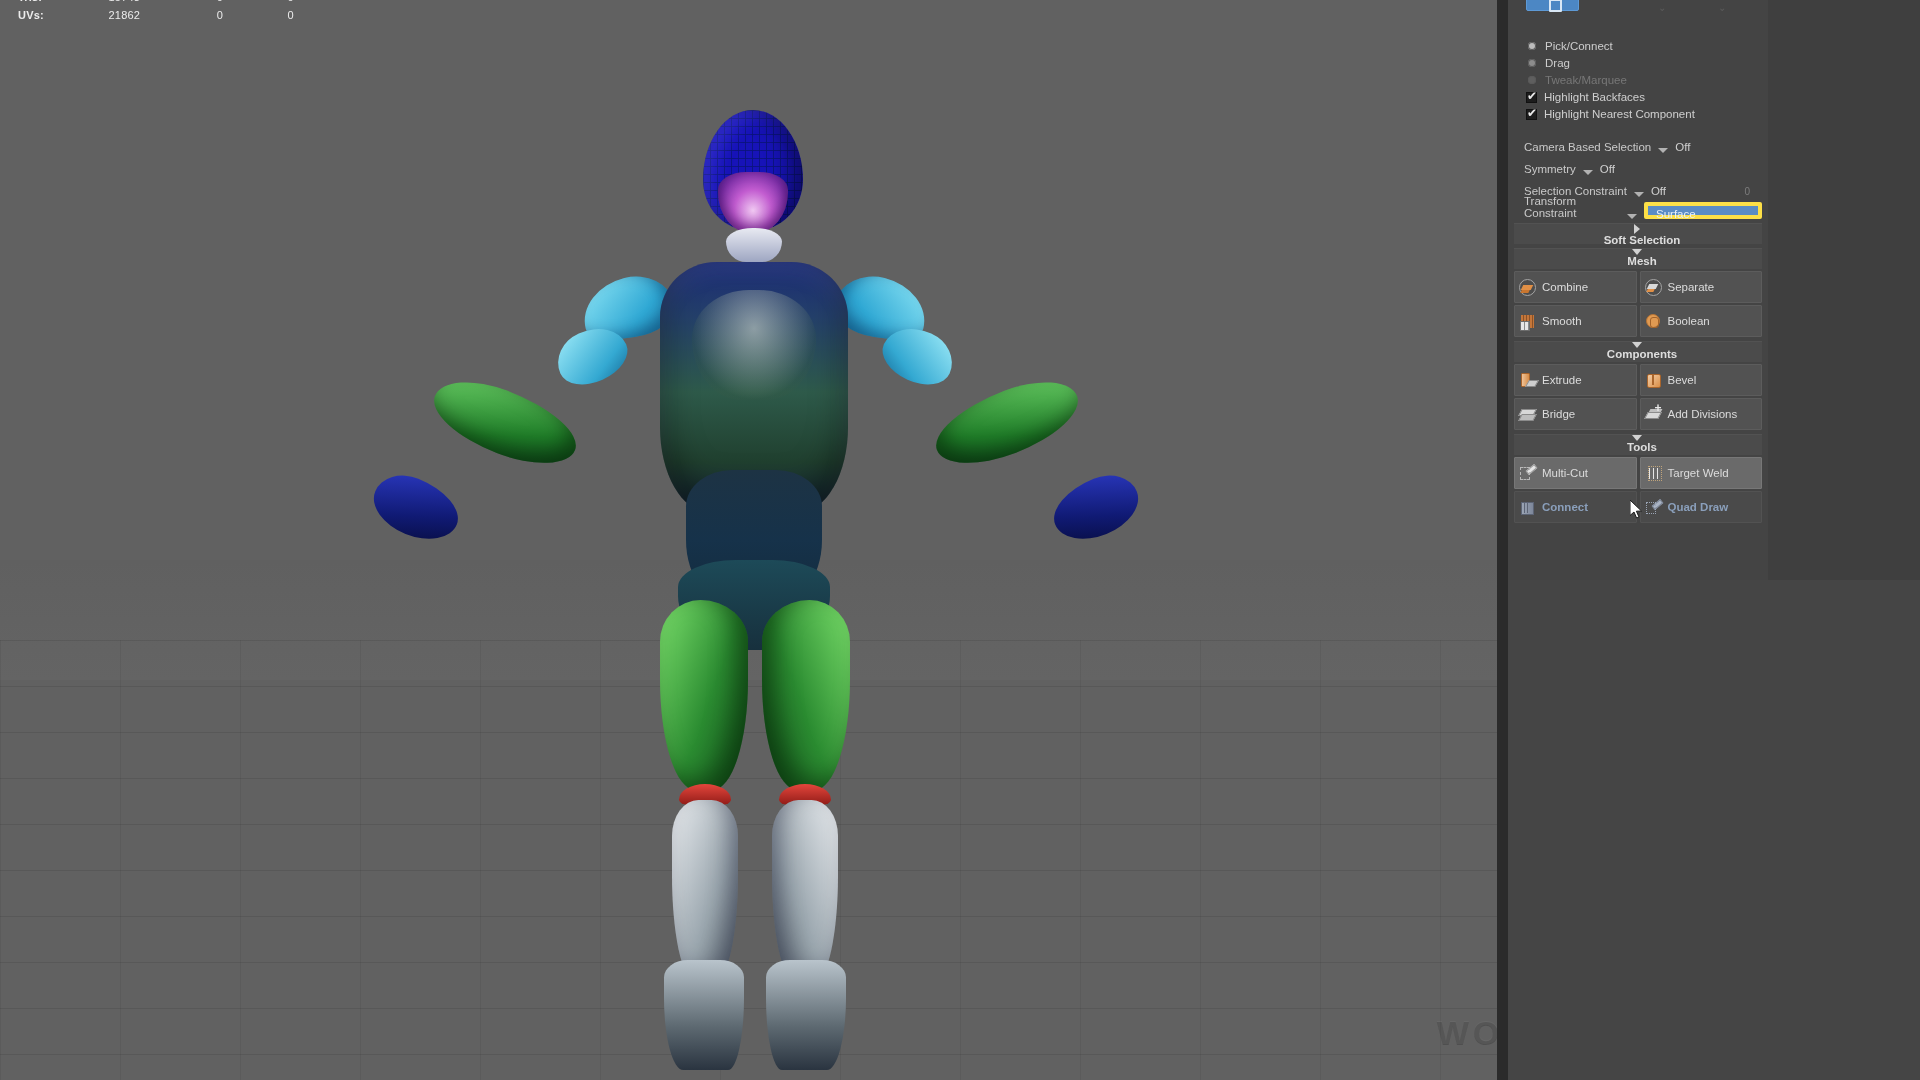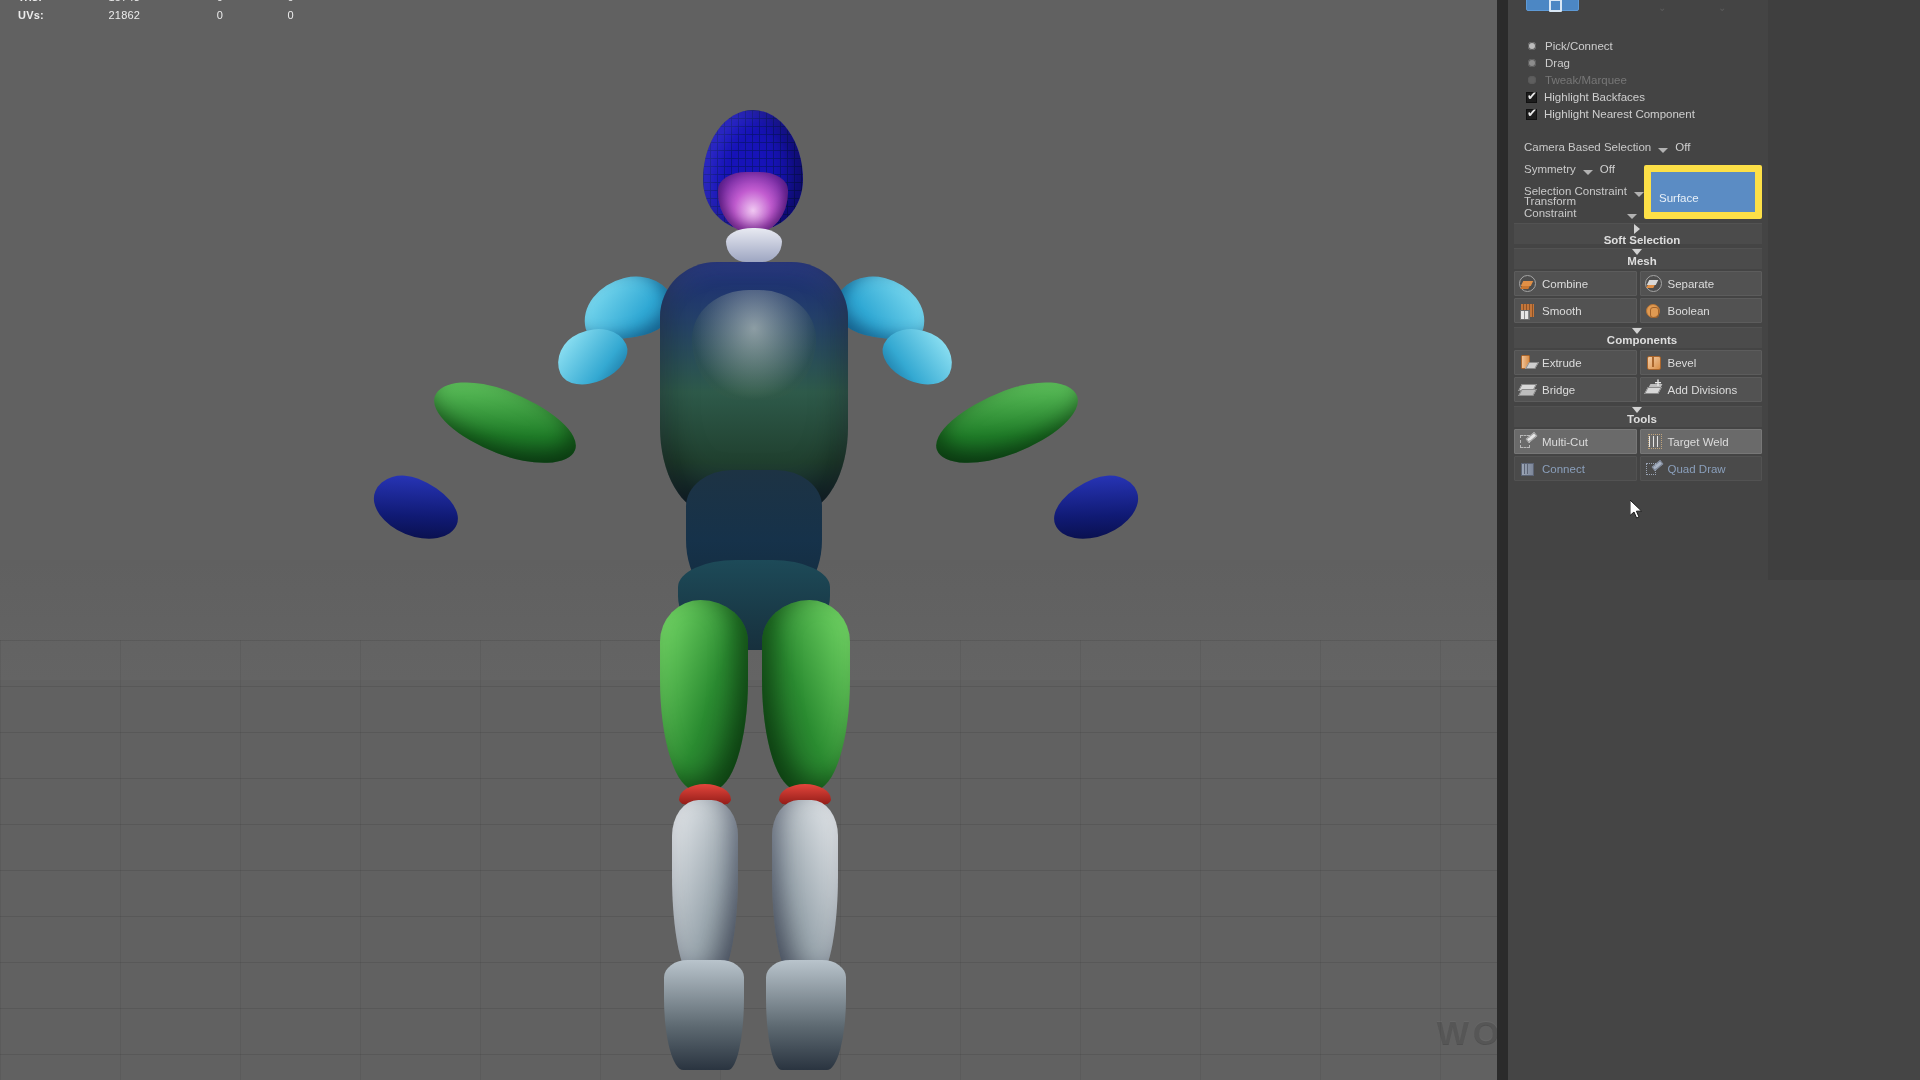--- a/index.html
+++ b/index.html
@@ -120,23 +120,23 @@
 
   
   .attr-row { display:flex; align-items:flex-end; height:22px; padding-left:10px; }
   .attr-row .alab { font-size:11.5px; color:#c9c9c9; }
   .caret-d {
     width:0;height:0;border-left:5px solid transparent;border-right:5px solid transparent;
     border-top:5px solid #b2b2b2; margin:0 7px 0 7px; flex:none;
   }
   .attr-row .aval { font-size:11.5px; color:#cfcfcf; }
   .attr-row .aval.field {
-    background:#5b8cc4; color:#e8f0f8; padding:20px 8px; border-radius:2px;
+    background:#5b8cc4; color:#e8f0f8; padding:2px 8px; border-radius:2px;
     min-width:118px; height:17px; line-height:13px; font-size:11.5px;
-    border:7px solid #fde047;
+    border:4px solid #fde047;
   }
   .attr-row .tiny { margin-left:auto; margin-right:12px; font-size:10px; color:#7d7d7d; }
 
   
   .sect {
     display:flex; align-items:center; height:21px; margin-top:4px;
     background:#4b4b4b; border-top:1px solid #525252; padding-left:8px;flex-direction:column;
   }
   .sect .tri-r {
     width:0;height:0;border-top:5px solid transparent;border-bottom:5px solid transparent;
@@ -144,25 +144,25 @@
   }
   .sect .tri-d {
     width:0;height:0;border-left:5px solid transparent;border-right:5px solid transparent;
     border-top:6px solid #d2d2d2; margin-right:10px; flex:none;
   }
   .sect .stitle { font-size:11.5px; color:#dedede; font-weight:bold; }
 
   
   .trow { display:flex; gap:3px; margin-top:2px; }
   .tbtn {
-    flex:1; height:25px; background:#525252; border:1px solid #5c5c5c;
+    flex:1; height:32px; background:#525252; border:1px solid #5c5c5c;
     display:flex; align-items:center; padding-left:4px; border-radius:1px;
   }
   .tbtn.hover { background:#6a6a6a; border-color:#777; }
-  .tbtn.dis { background:#4a4a4a; border-color:#525252; }
+  .tbtn.dis { background:#4a4a4a; border-color:#525252;font-weight:bold; }
   .tbtn .tlab { font-size:11.5px; color:#dcdcdc; margin-left:6px; }
   .tbtn.dis .tlab { color:#8a9fbb; }
   .ticon { width:17px; height:17px; flex:none; position:relative; }
 
   
   .ic-combine, .ic-separate {
     border-radius:50%; border:1.5px solid #a5a5a5; background:#4d4d4d;
   }
   .ic-combine:after {
     content:""; position:absolute; left:2px; top:5px; width:10px; height:5px;

